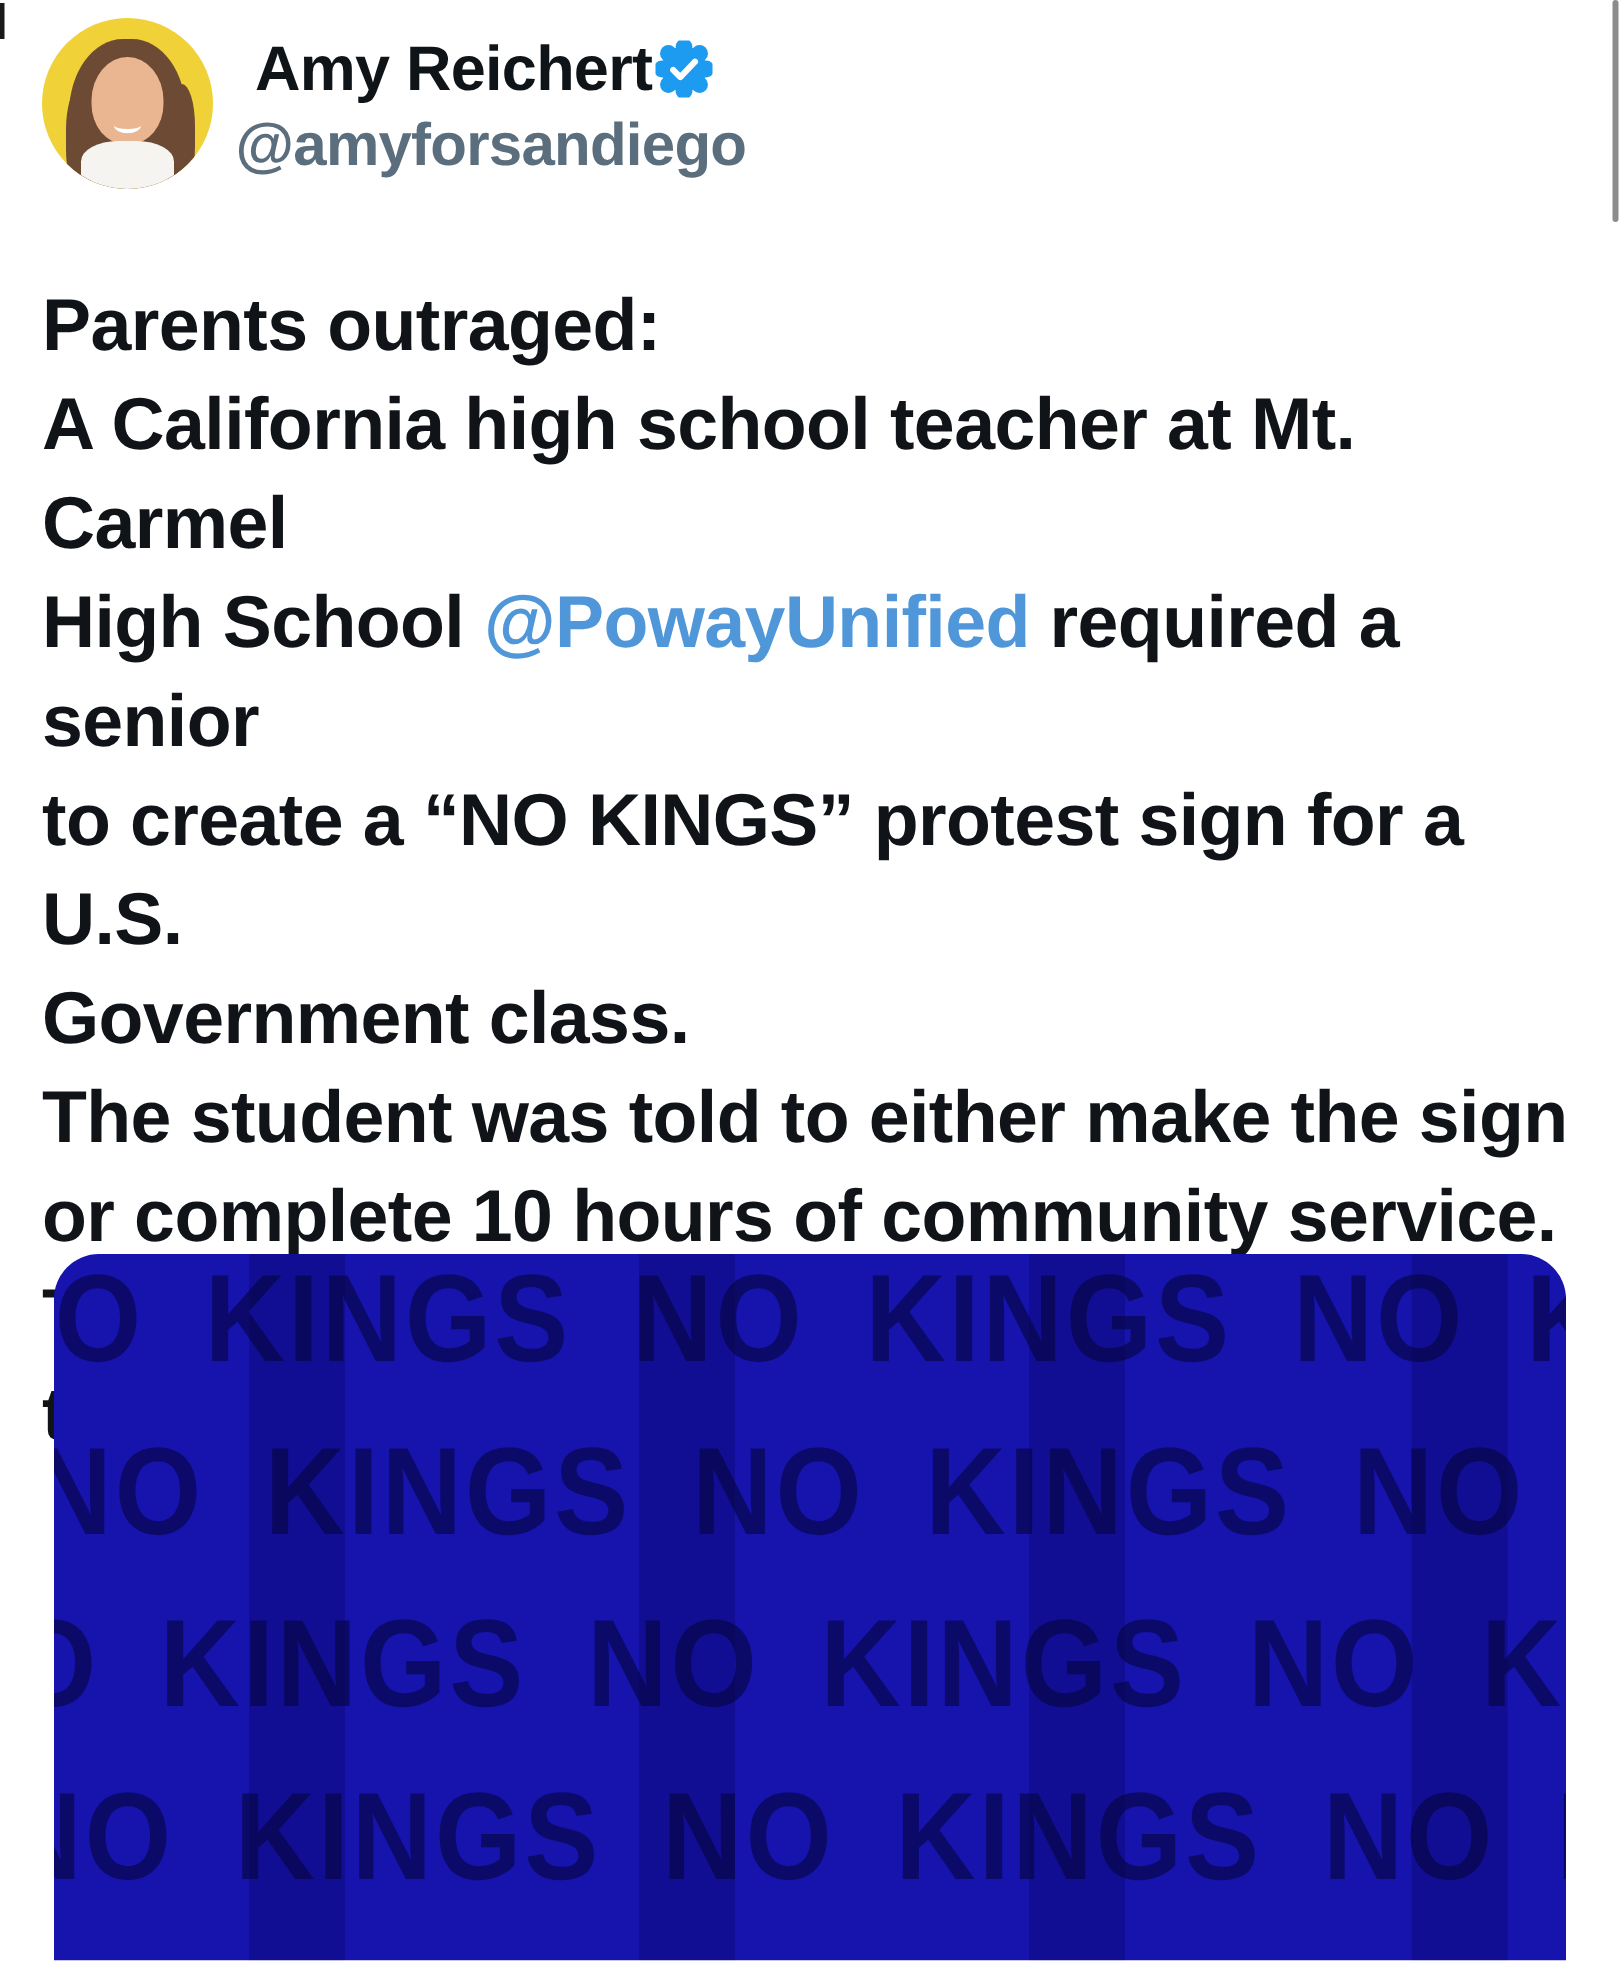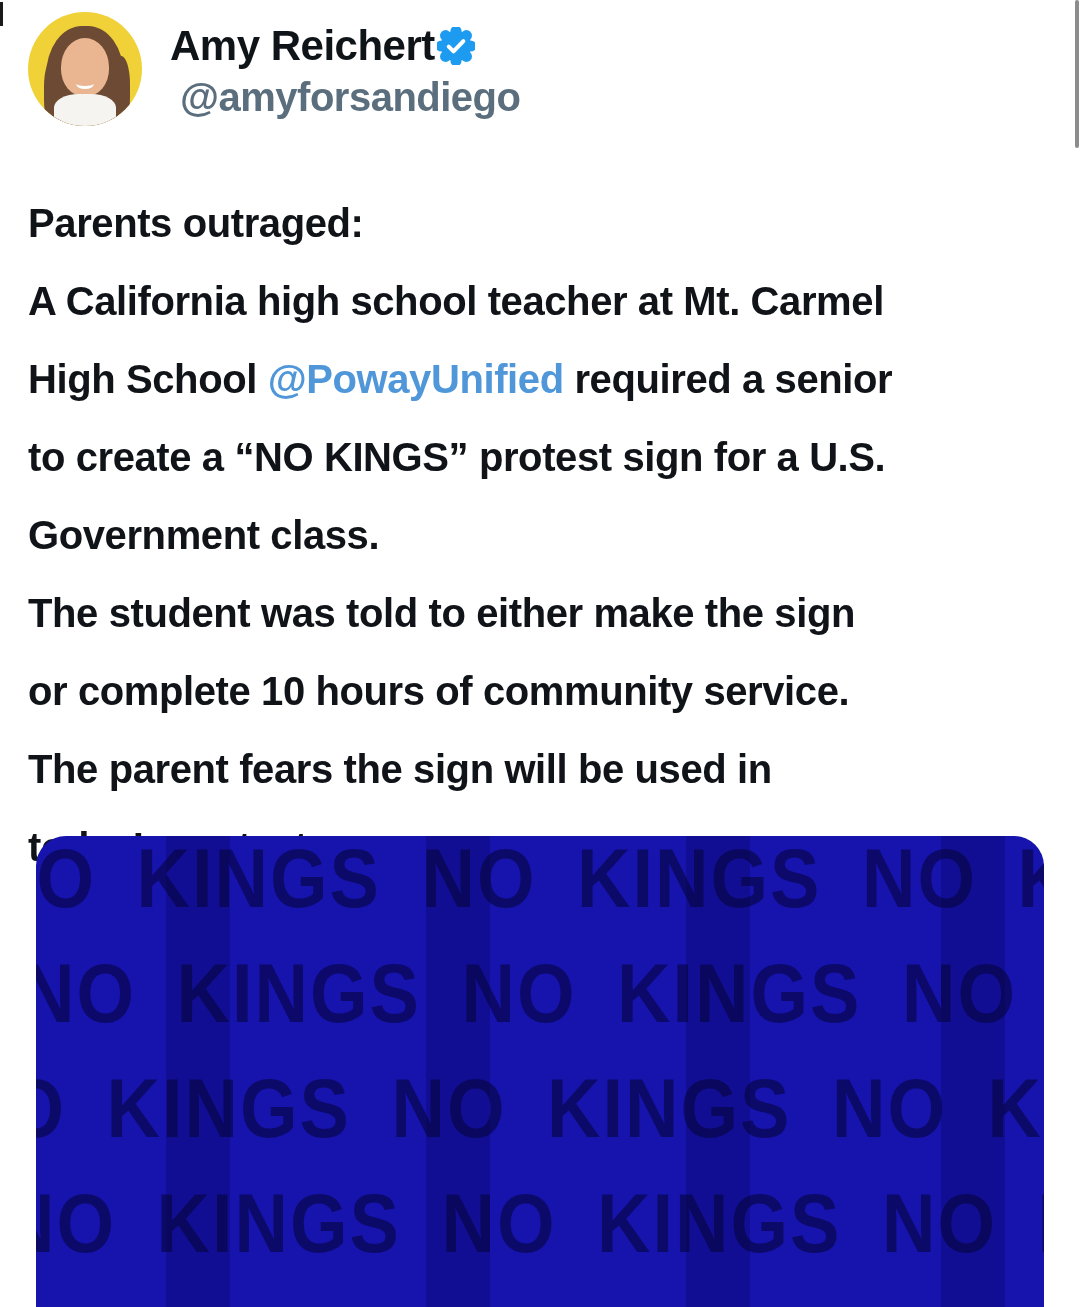--- a/index.html
+++ b/index.html
@@ -48,39 +48,39 @@
   .name-row {
     position: absolute; left: 170px; top: 22px;
     display: flex; align-items: center; gap: 2px;
   }
   .display-name {
     font-size: 42px; font-weight: 700; color: var(--name-black, #0f1419);
     letter-spacing: -0.5px; line-height: 48px;
   }
   .verified { width: 38px; height: 38px; display: inline-block; }
   .handle {
-    position: absolute; left: 180px; top: 74px;
+    position: absolute; left: 157px; top: 74px;
     font-size: 40px; font-weight: 700; color: var(--handle-gray, #5b6e7d);
     letter-spacing: -0.5px; line-height: 46px;
   }
 
   
   .edge-tick-left {
     position: absolute; left: 0; top: 2px; width: 3px; height: 24px; background: #1a1a1a;
   }
   .scrollbar {
     position: absolute; left: 1075px; top: 0; width: 4px; height: 148px;
     background: #8c8c8c; border-radius: 2px;
   }
 
   
   .tweet-text {
     position: absolute; left: 28px; top: 184px; width: 1045px;
-    font-size: 40px; font-weight: 700; color: #101418;
-    letter-spacing: -0.4px; line-height: 78px;
+    font-size: 49px; font-weight: 700; color: #101418;
+    letter-spacing: -0.4px; line-height: 66px;
     white-space: pre-wrap;
   }
   .tweet-link { color: var(--link-blue, #4f97d9); }
 
   
   .banner {
     position: absolute; left: 36px; top: 836px; width: 1008px; height: 471px;
     background: var(--banner-bg, #1713ad);
     border-radius: 30px 30px 0 0;
     overflow: hidden;

